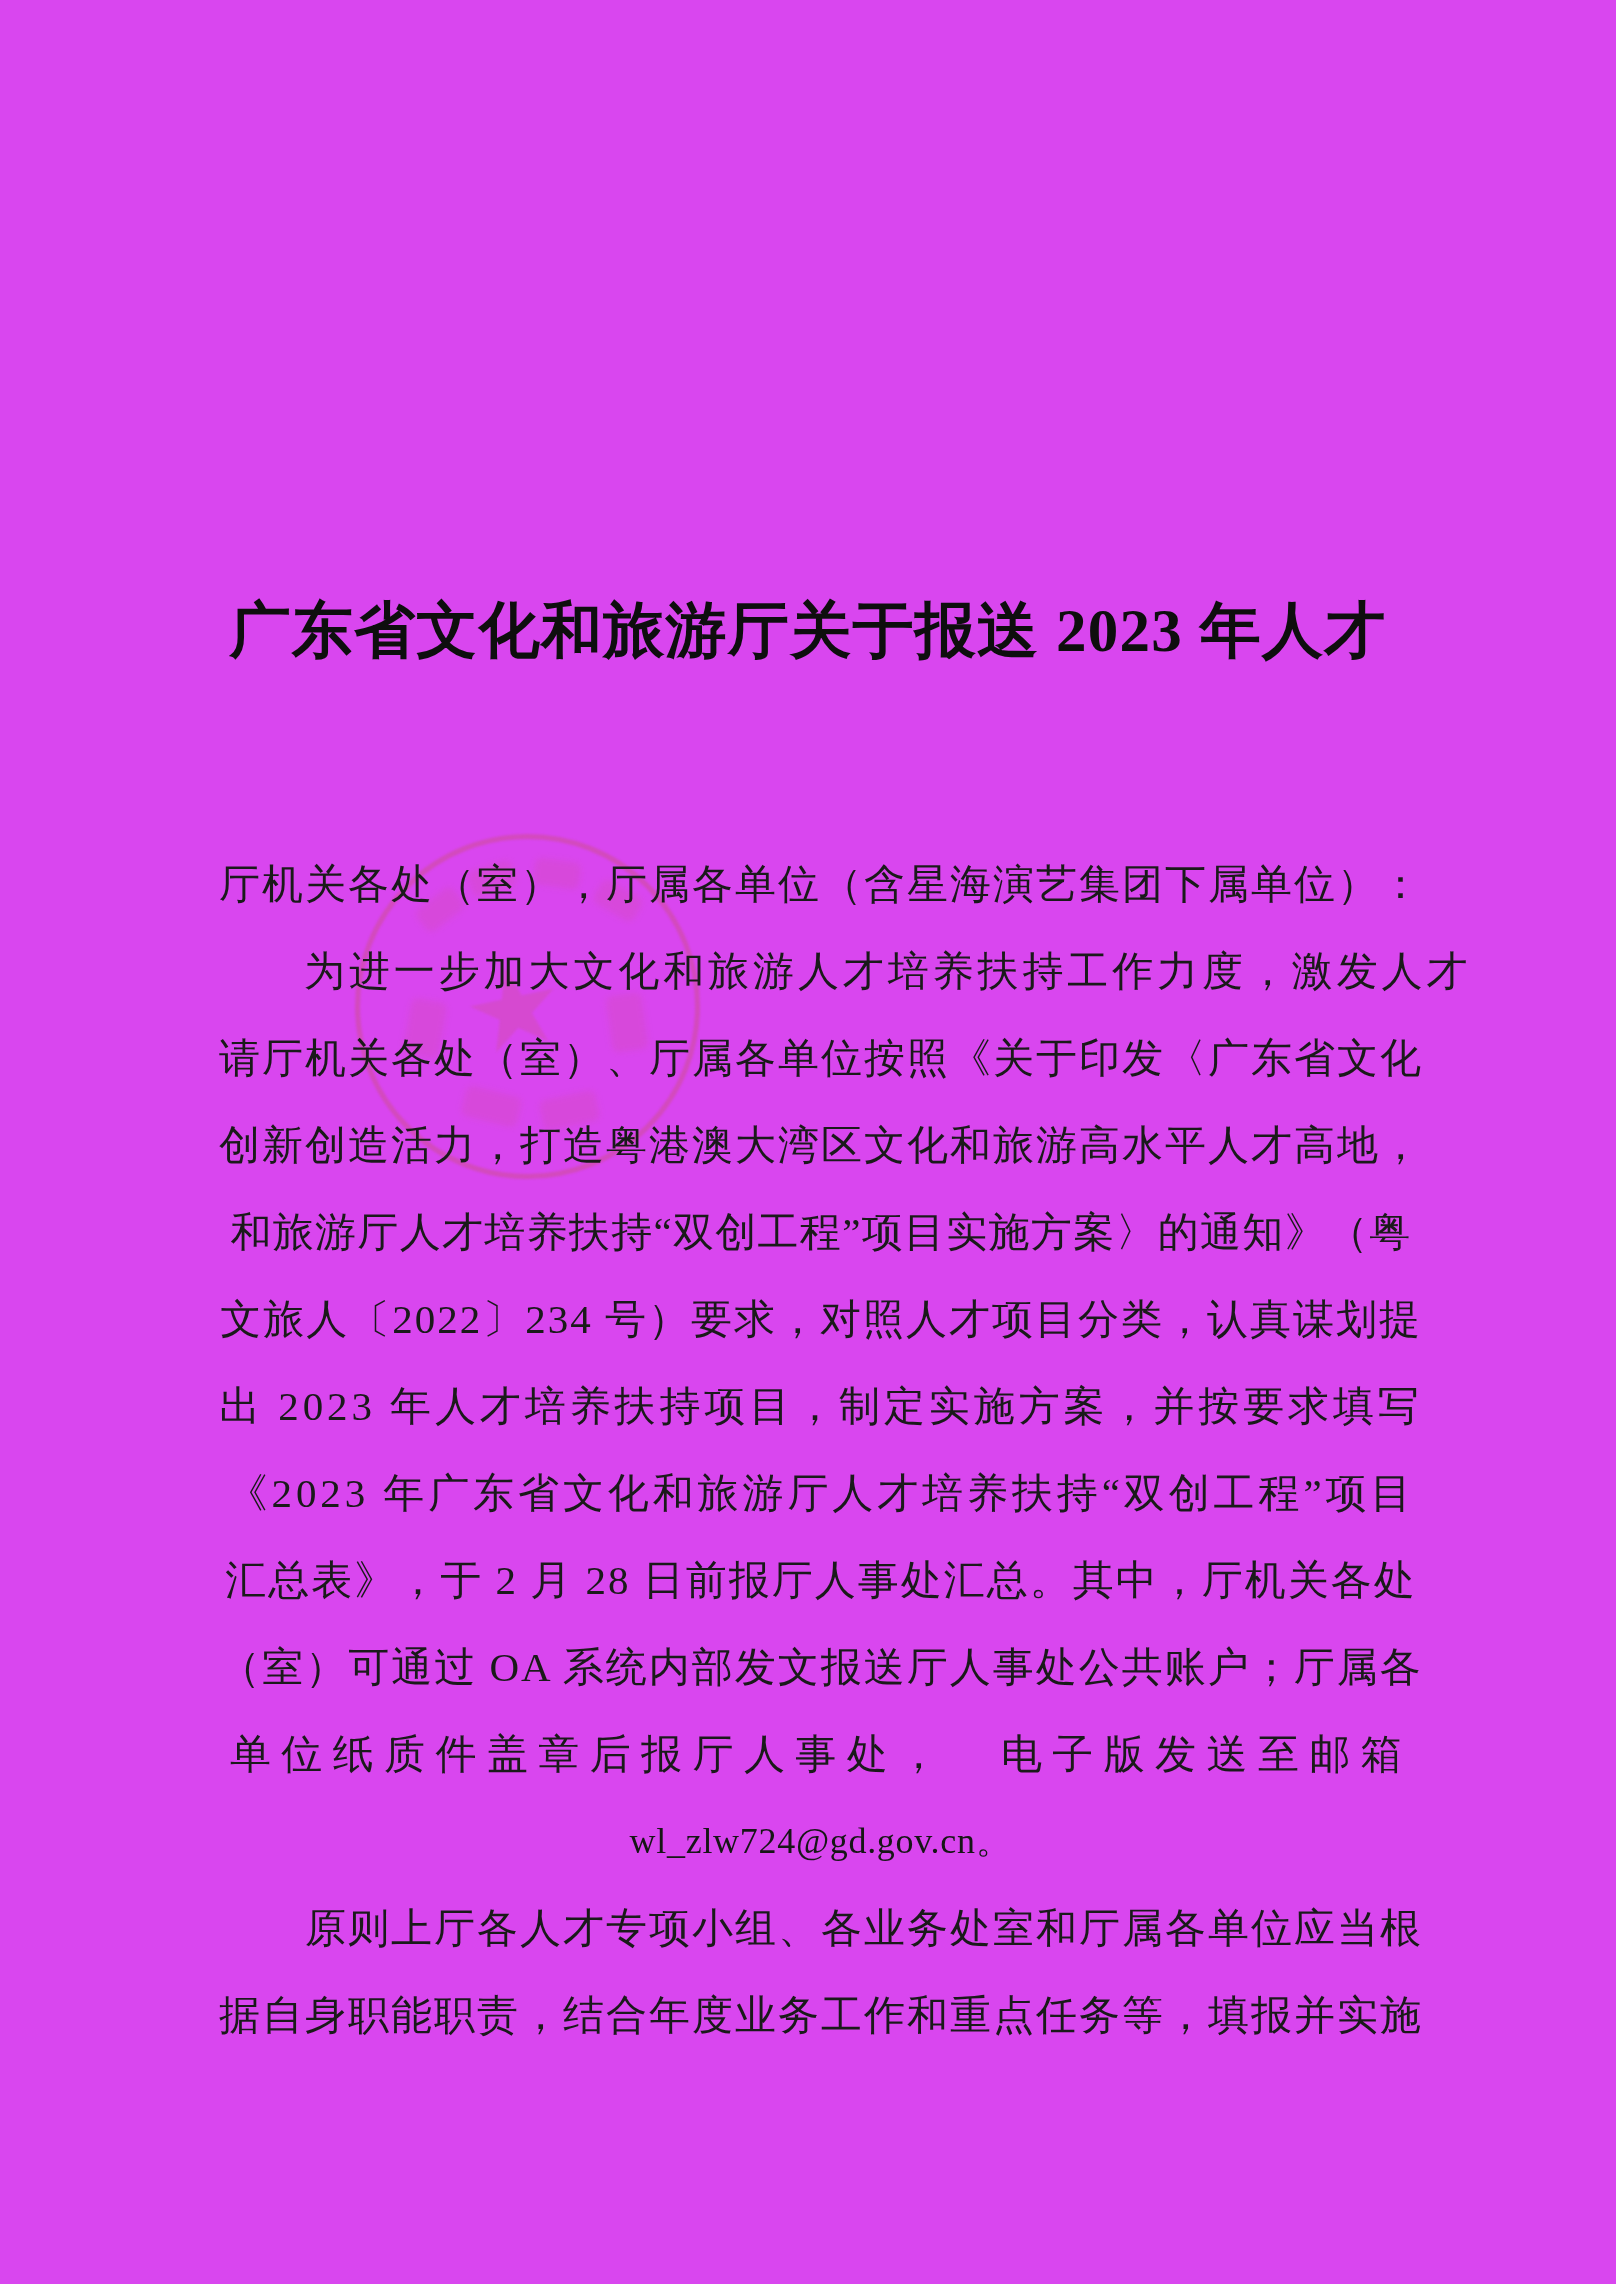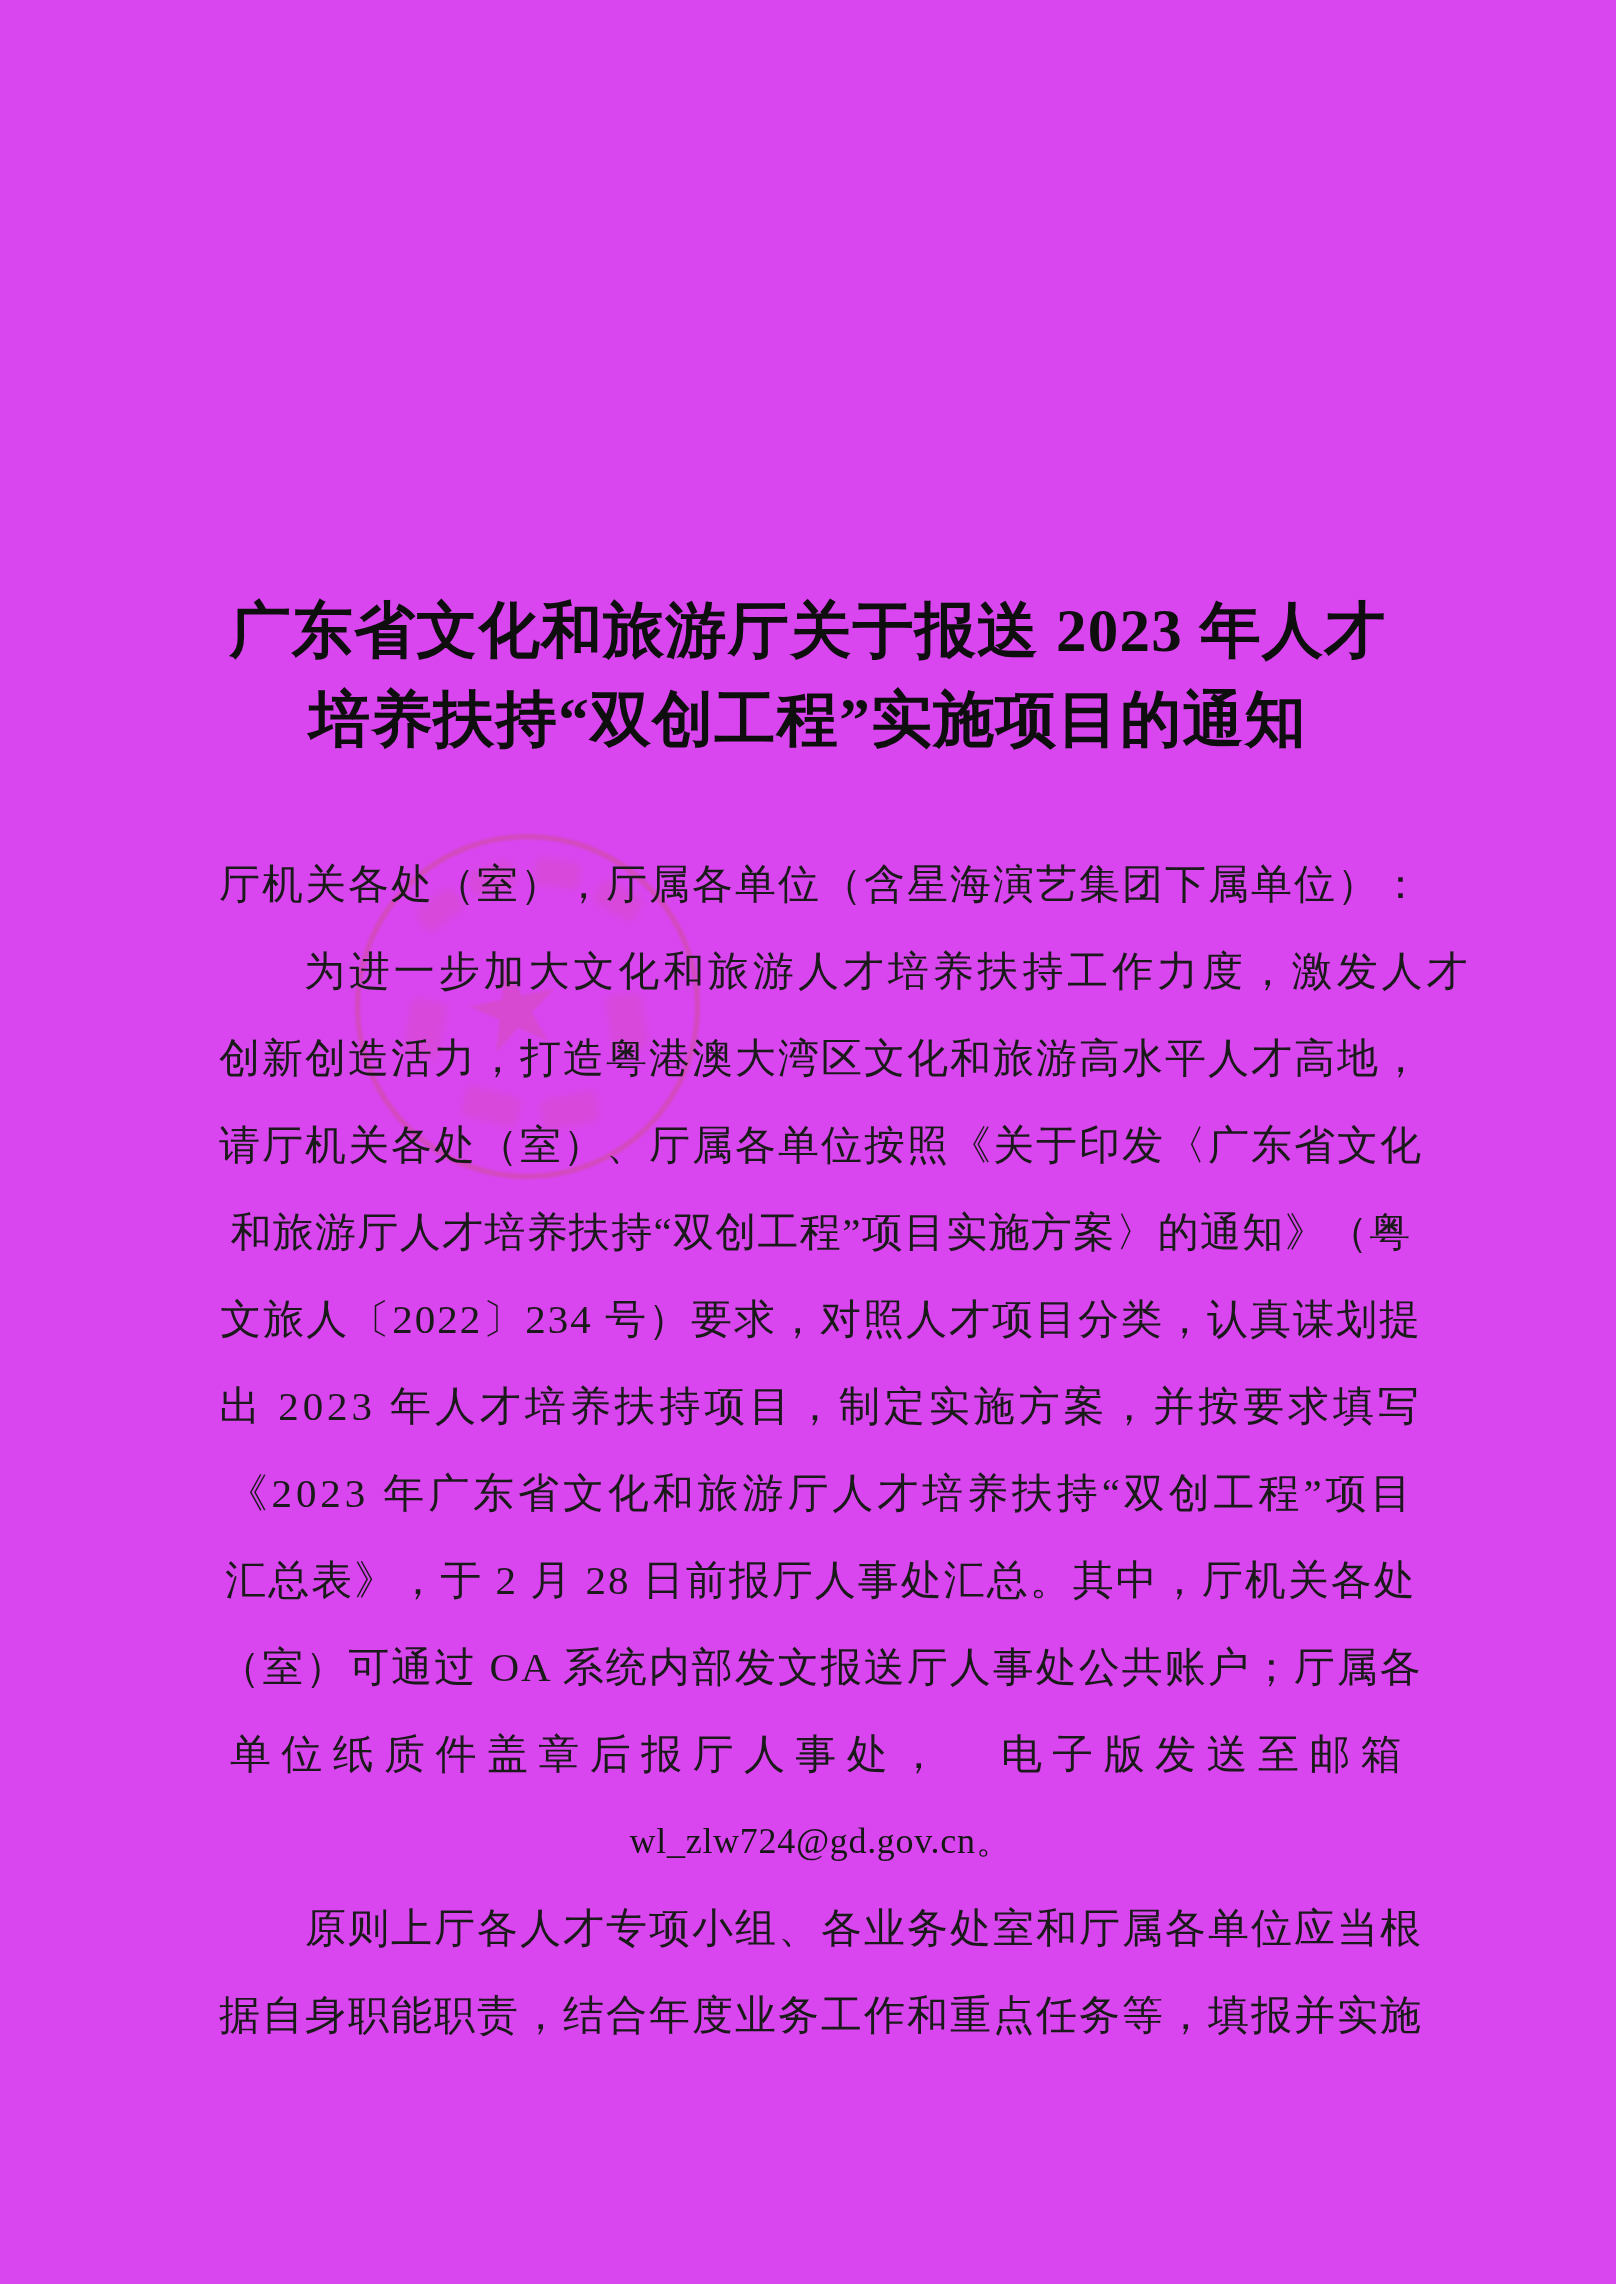--- a/index.html
+++ b/index.html
@@ -113,28 +113,27 @@
     <div class="seal-mark m3"></div>
     <div class="seal-mark m4"></div>
     <div class="seal-mark m5"></div>
     <div class="seal-mark m6"></div>
     <div class="seal-mark m7"></div>
     <div class="seal-mark m8"></div>
   </div>
 
   <div class="title-block">
     <div class="title-line">广东省文化和旅游厅关于报送 2023 年人才</div>
-    <div class="title-line">培养扶持“双创工程”实施项目的通知</div>
   </div>
 
   <div class="body-block">
     <div class="bodyline">厅机关各处（室），厅属各单位（含星海演艺集团下属单位）：</div>
     <div class="bodyline indent ls6">为进一步加大文化和旅游人才培养扶持工作力度，激发人才</div>
+    <div class="bodyline">请厅机关各处（室）、厅属各单位按照《关于印发〈广东省文化</div>
     <div class="bodyline">创新创造活力，打造粤港澳大湾区文化和旅游高水平人才高地，</div>
-    <div class="bodyline">请厅机关各处（室）、厅属各单位按照《关于印发〈广东省文化</div>
     <div class="bodyline ls2">和旅游厅人才培养扶持“双创工程”项目实施方案〉的通知》（粤</div>
     <div class="bodyline">文旅人〔2022〕234 号）要求，对照人才项目分类，认真谋划提</div>
     <div class="bodyline ls6">出 2023 年人才培养扶持项目，制定实施方案，并按要求填写</div>
     <div class="bodyline ls6">《2023 年广东省文化和旅游厅人才培养扶持“双创工程”项目</div>
     <div class="bodyline">汇总表》，于 2 月 28 日前报厅人事处汇总。其中，厅机关各处</div>
     <div class="bodyline">（室）可通过 OA 系统内部发文报送厅人事处公共账户；厅属各</div>
     <div class="bodyline spread">单位纸质件盖章后报厅人事处，　电子版发送至邮箱</div>
     <div class="bodyline mono">wl_zlw724@gd.gov.cn。</div>
     <div class="bodyline indent">原则上厅各人才专项小组、各业务处室和厅属各单位应当根</div>
     <div class="bodyline">据自身职能职责，结合年度业务工作和重点任务等，填报并实施</div>

